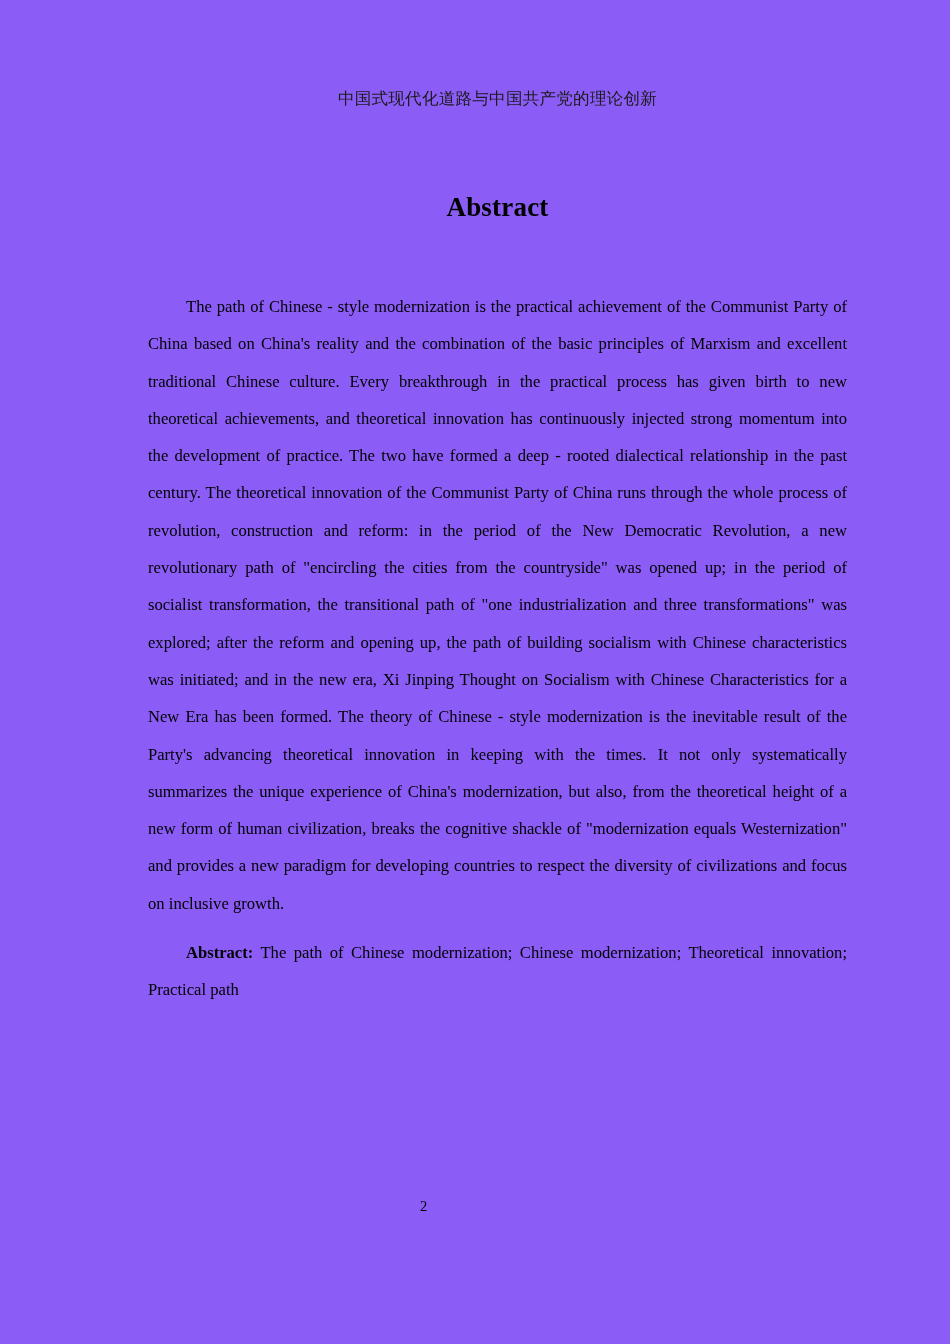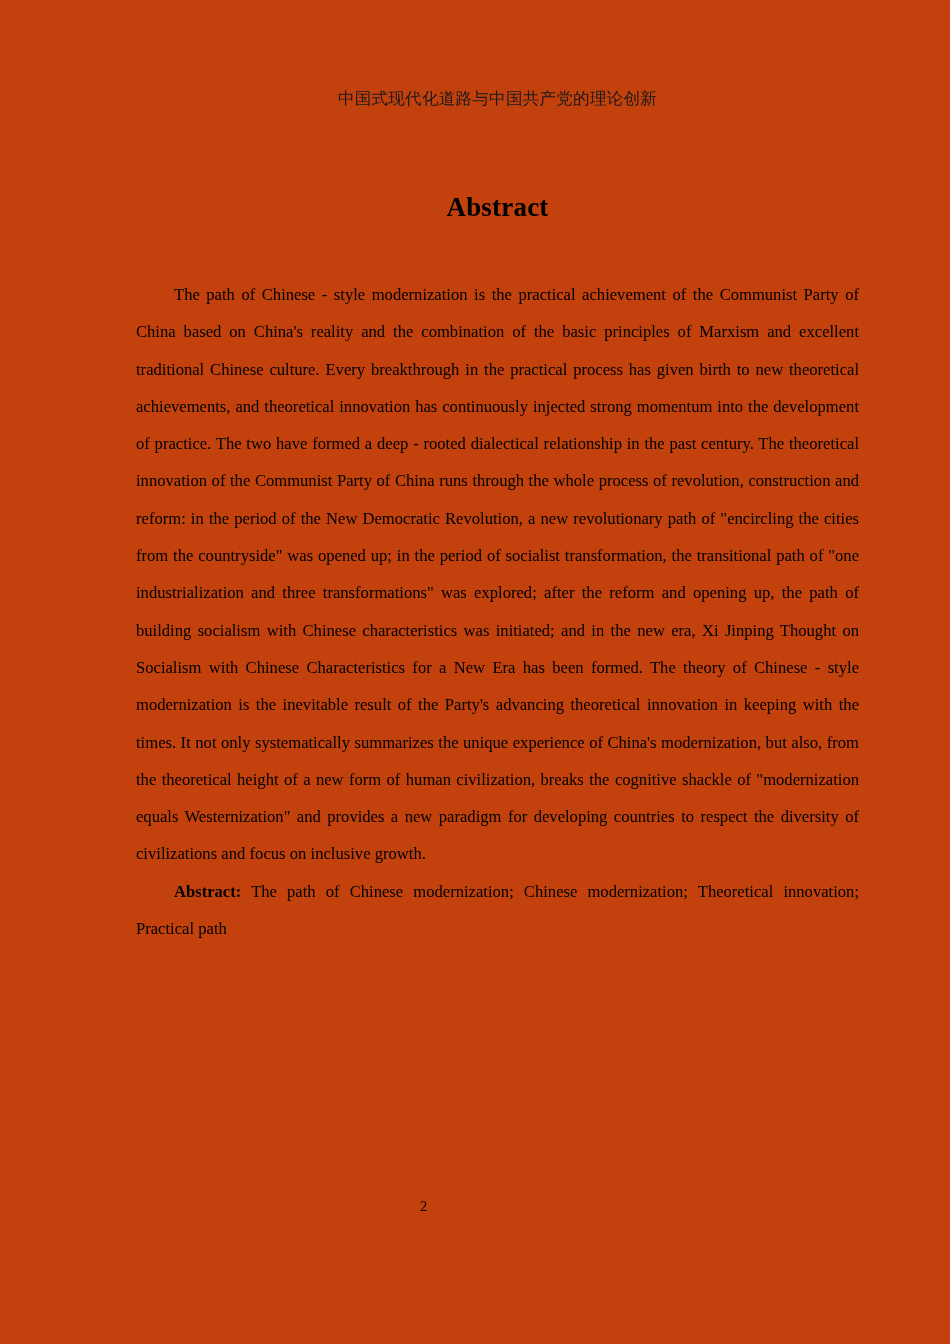--- a/index.html
+++ b/index.html
@@ -15,21 +15,21 @@
     color: #000000;
     overflow: hidden;
   }
 
   .page {
     position: absolute;
     left: 0;
     top: 0;
     width: 950px;
     height: 1344px;
-    background: #c2410c;
+    background: #8b5cf6;
   }
 
   
   .header {
     position: absolute;
     left: 136px;
     top: 86px;
     width: 723px;
     text-align: center;
     font-size: 16.5px;
@@ -53,21 +53,21 @@
 
   
   .body-area {
     position: absolute;
     left: 136px;
     top: 276px;
     width: 723px;
   }
 
   p.para {
-    margin: 0;
+    margin: 12px;
     font-size: 16.6px;
     line-height: 37.3px;
     text-align: justify;
     text-justify: inter-word;
     text-indent: 38px;
     word-spacing: 0.1px;
     hyphens: none;
   }
 
   .keywords-label {

